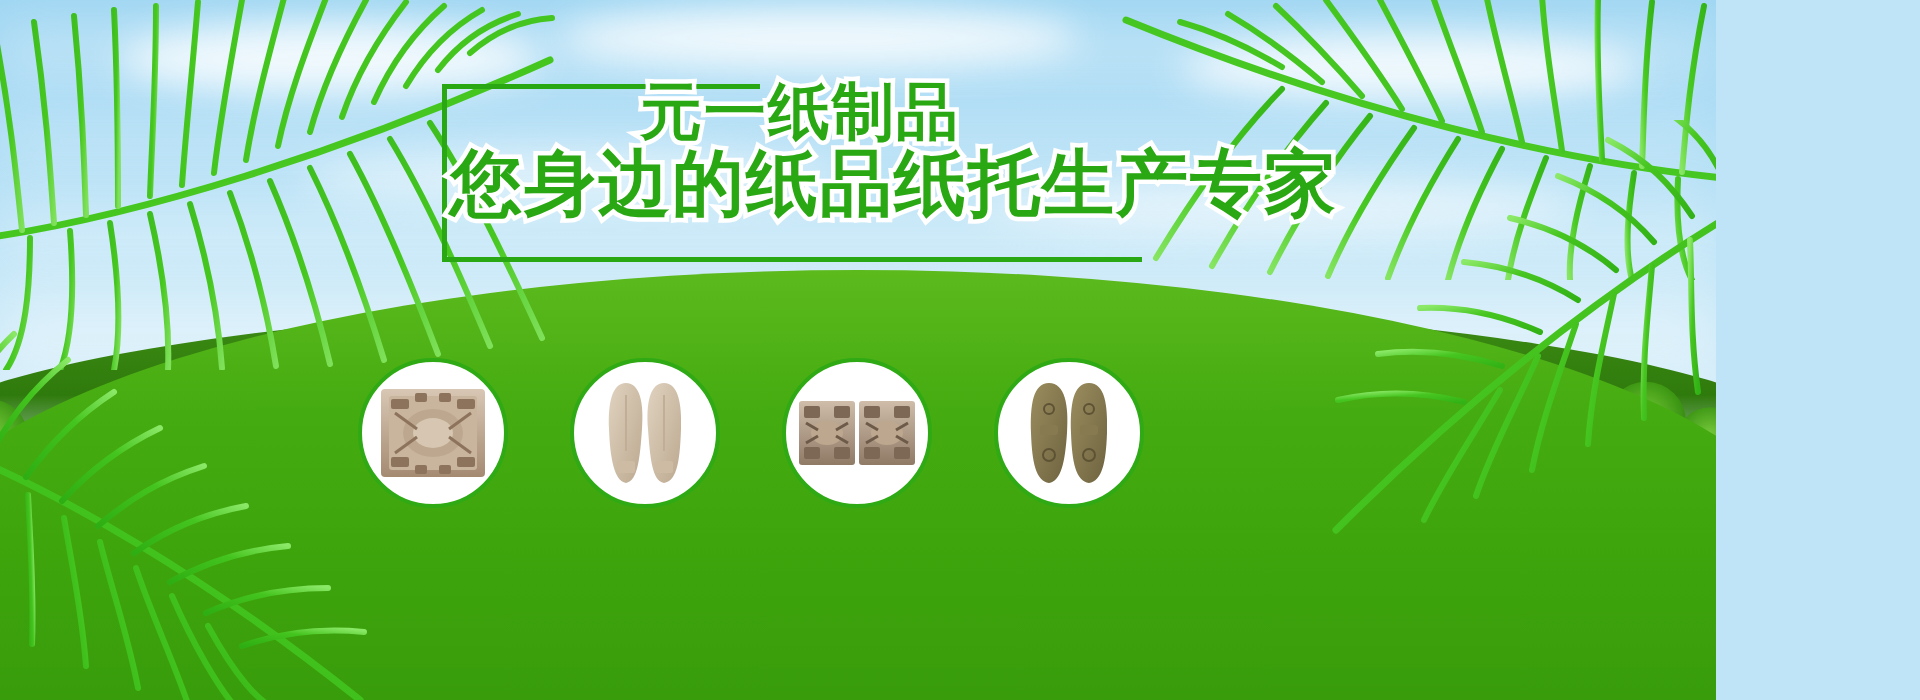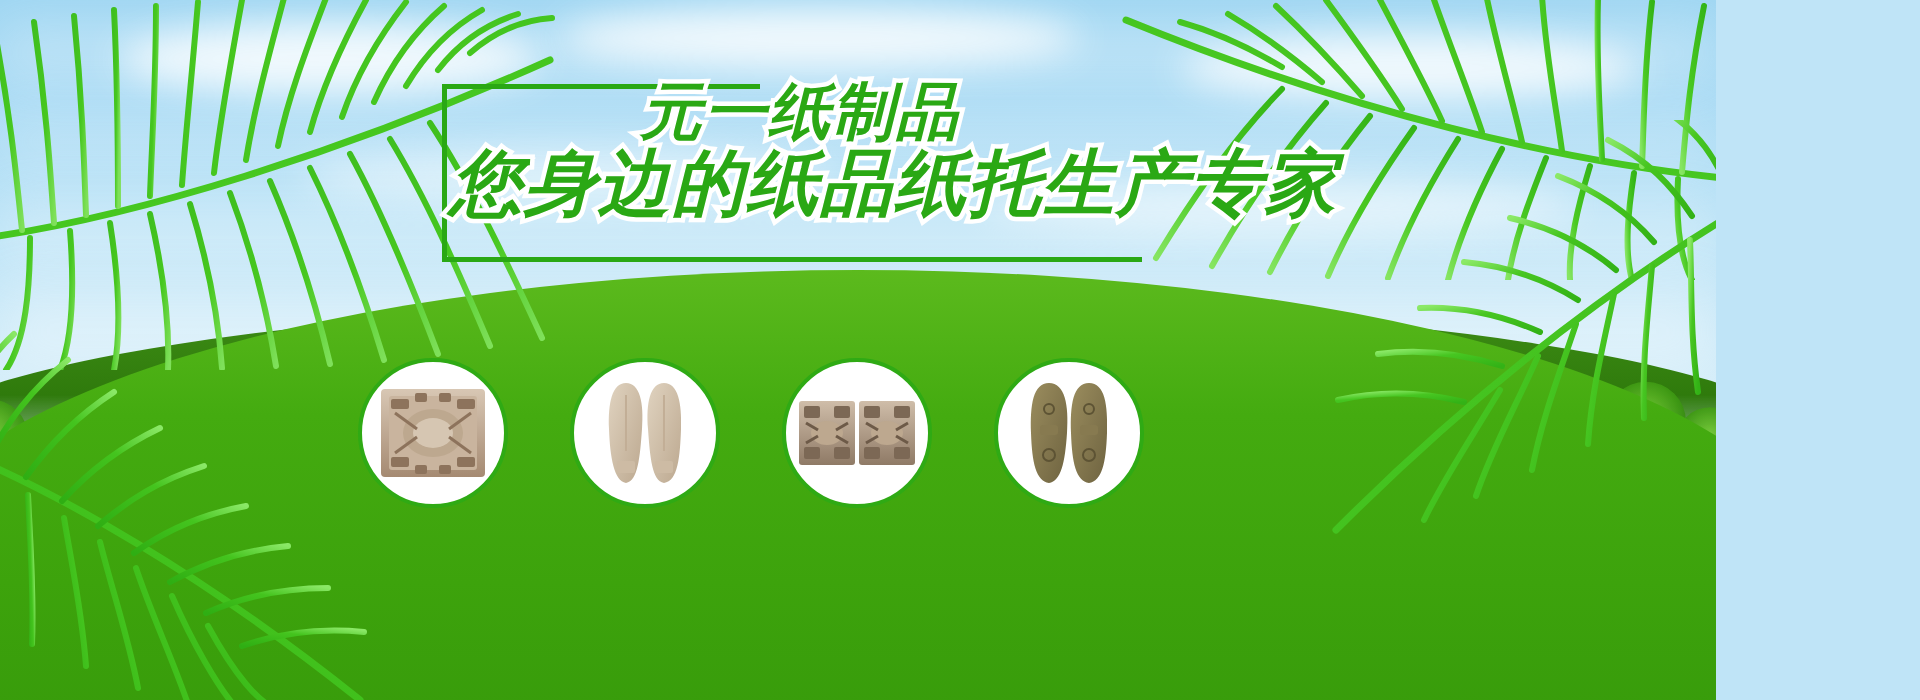--- a/index.html
+++ b/index.html
@@ -6,21 +6,20 @@
   html,body { width:1920px; height:700px; overflow:hidden; }
   body {
     font-family:"Liberation Sans", sans-serif;
     background:#bfe4f7;
   }
 
   #banner {
     position:relative;
     width:1716px; height:700px;
     overflow:hidden;
-    font-style:italic;
   }
 
   
   .sky {
     position:absolute; inset:0;
     background:
       linear-gradient(180deg,
         #9fd6f2 0%,
         #a8daf4 14%,
         #b9e2f6 32%,

